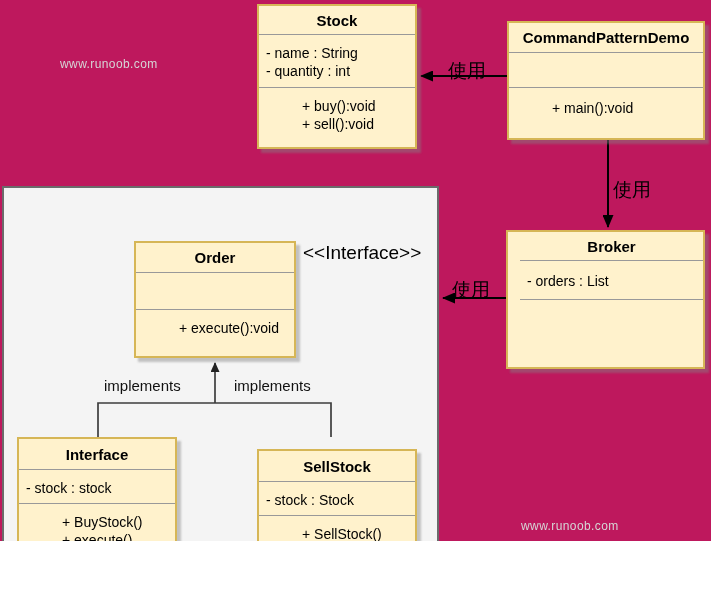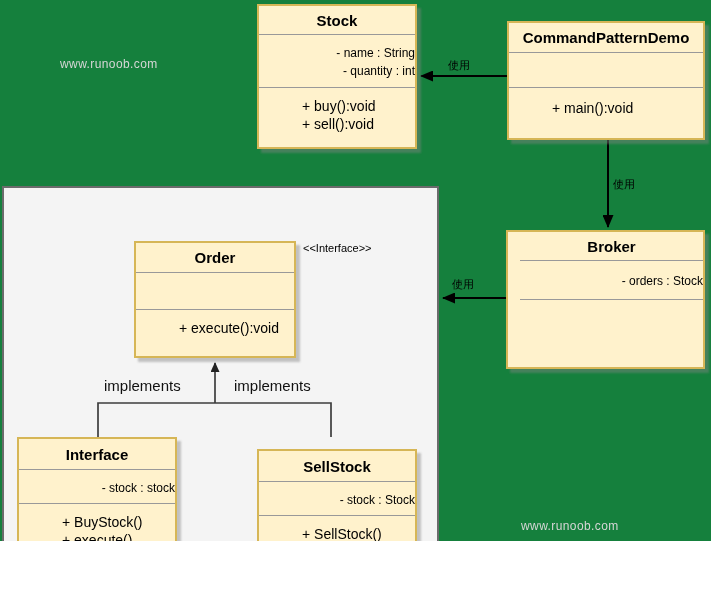--- a/index.html
+++ b/index.html
@@ -3,21 +3,21 @@
 <meta charset="utf-8">
 <style>
   * { margin: 0; padding: 0; box-sizing: border-box; }
   html, body { background: #ffffff; }
   body { font-family: "Liberation Sans", sans-serif; }
 
   #canvas {
     position: relative;
     width: 711px;
     height: 541px;
-    background: #15803d;
+    background: #be185d;
     overflow: hidden;
   }
 
   .container-box {
     position: absolute;
     left: 2px; top: 186px;
     width: 437px; height: 406px;
     background: #f4f4f4;
     border: 2px solid #6b6b6b;
   }
@@ -40,35 +40,34 @@
     display: flex;
     align-items: center;
     justify-content: center;
     font-weight: bold;
     font-size: 15px;
   }
   .uml-attrs {
     border-top: 1px solid #999999;
     border-bottom: 1px solid #999999;
     padding: 9px 0 0 7px;
-    font-size: 12px;
+    font-size: 14px;
     line-height: 18px;
-    text-align: right;
   }
   .uml-methods {
     padding: 9px 0 0 7px;
     font-size: 14px;
     line-height: 18px;
     margin-left: 36px;
   }
 
   .float-label {
     position: absolute;
     color: #000;
-    font-size: 11px;
+    font-size: 19px;
     white-space: nowrap;
   }
   .impl-label { font-size: 15px; color: #111; }
 
   .watermark {
     position: absolute;
     font-size: 12px;
     letter-spacing: 0.4px;
     color: #d6d6d6;
     white-space: nowrap;
@@ -117,21 +116,21 @@
     <div class="uml-title" style="height:29px">CommandPatternDemo</div>
     <div class="uml-attrs" style="height:36px"></div>
     <div class="uml-methods" style="padding-top:11px">
       <div>+ main():void</div>
     </div>
   </div>
 
   <div class="uml-box" style="left:506px; top:230px; width:199px; height:139px;padding-left:12px;">
     <div class="uml-title" style="height:28px">Broker</div>
     <div class="uml-attrs" style="height:40px; padding-top:11px">
-      <div>- orders : Stock</div>
+      <div>- orders : List</div>
     </div>
   </div>
 
   <div class="uml-box" style="left:134px; top:241px; width:162px; height:117px;">
     <div class="uml-title" style="height:29px">Order</div>
     <div class="uml-attrs" style="height:38px"></div>
     <div class="uml-methods">
       <div>+ execute():void</div>
     </div>
   </div>

